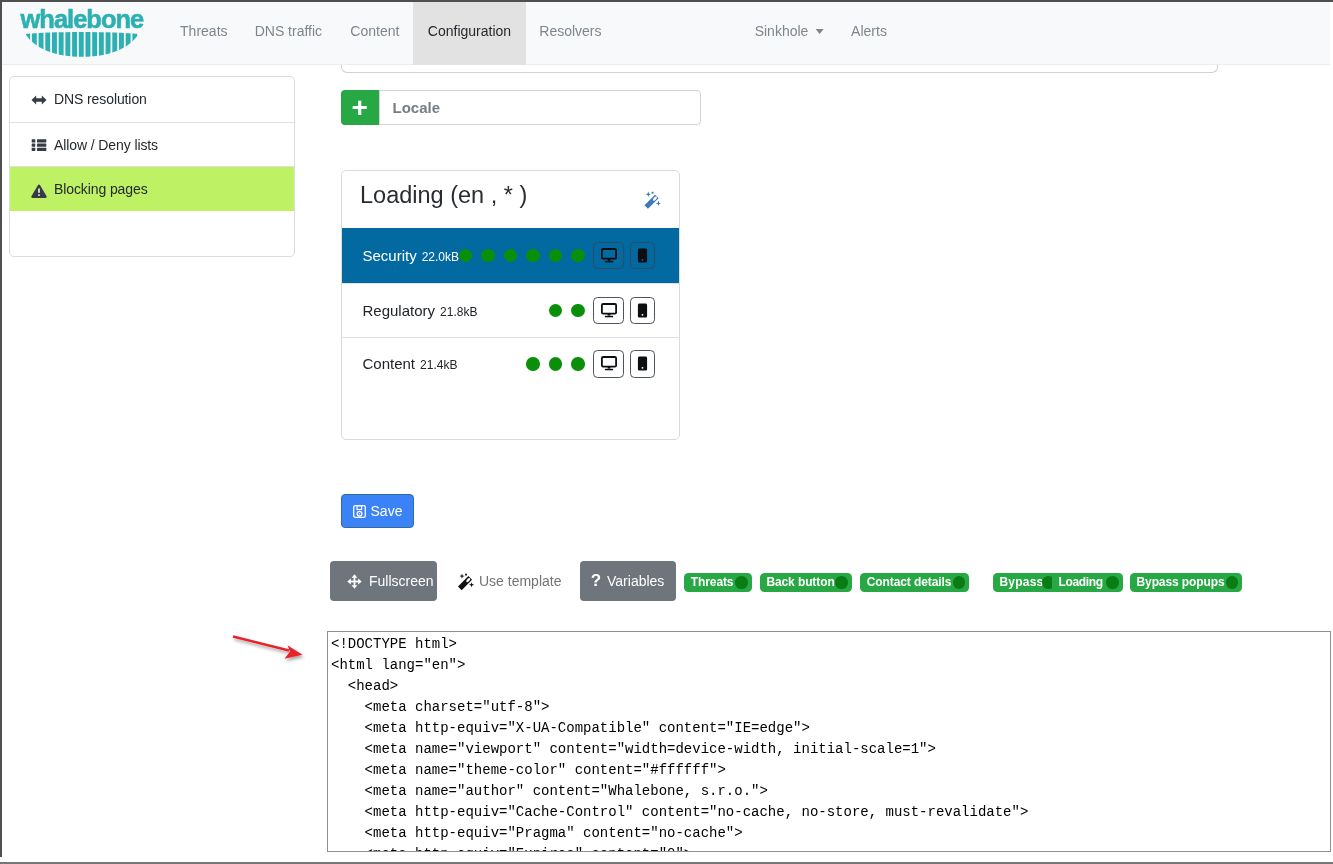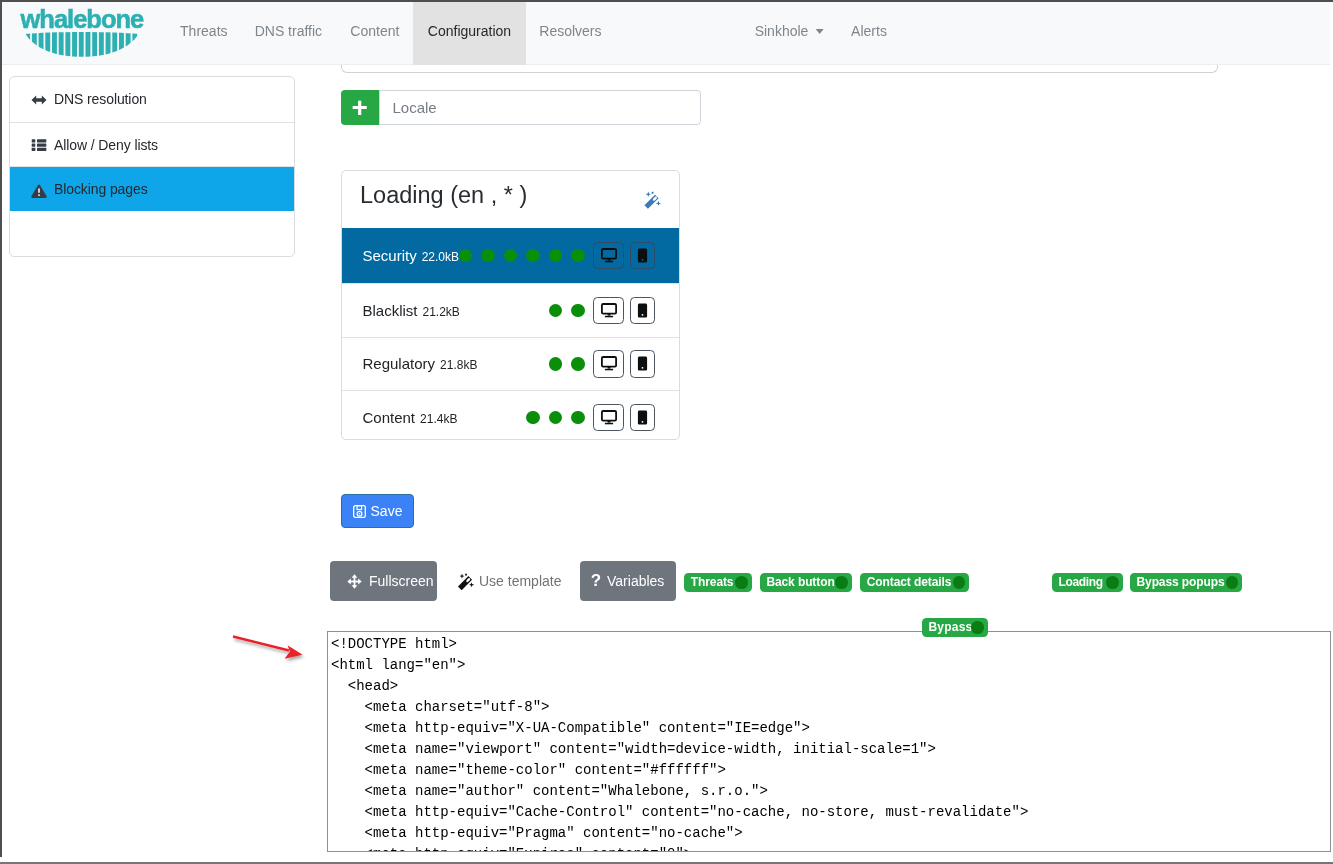--- a/index.html
+++ b/index.html
@@ -17,31 +17,31 @@
   #navbar { left:2px; top:2px; width:1328px; height:63px; background:#f8f9fa; border-bottom:1px solid #ededee; z-index:10; }
   .navlink { position:absolute; top:0; height:62px; line-height:59px; font-size:14px; color:#7e868d; text-align:center; white-space:nowrap; transform:translateX(-50%); }
   #nav-active { position:absolute; left:411px; top:0; width:113px; height:63px; background:#e2e2e2; }
   #nav-active span { display:block; text-align:center; line-height:59px; font-size:14px; color:#24292e; }
   .caret { display:inline-block; width:0; height:0; border-left:4.5px solid transparent; border-right:4.5px solid transparent; border-top:5px solid #7e868d; margin-left:7px; vertical-align:2px; }
 
   
   #sidebar { left:9px; top:76px; width:286px; height:180.5px; border:1px solid #dadde0; border-radius:5px; background:#fff; z-index:5; }
   .sideitem { position:relative; height:44.6px; border-top:1px solid #dfe2e5; }
   .sideitem:first-child { border-top:none; }
-  .sideitem.active { background:#0ea5e9;text-decoration:underline; }
+  .sideitem.active { background:#bef264;text-decoration:underline; }
   .sideitem svg { position:absolute; left:21px; top:14.5px; }
   .sideitem span { position:absolute; left:44px; top:0; line-height:44.75px; font-size:14px; letter-spacing:-0.1px; color:#24292e; }
 
   
   #topinput { left:341px; top:40px; width:877px; height:33px; border:1px solid #cdd3d9; border-top:none; border-radius:0 0 6px 6px; z-index:5; }
 
   
   #localebtn { left:341px; top:90px; width:37.5px; height:34.5px; background:#28a745; border-radius:4px 0 0 4px; z-index:5; color:#fff; text-align:center; }
   #localebtn span { font-size:28px; font-weight:bold; line-height:35px; }
-  #localeinput { left:378.5px; top:90px; width:322px; height:34.5px; border:1px solid #ced4da; border-radius:0 4px 4px 0; z-index:5; }
+  #localeinput { left:378.5px; top:90px; width:322px; height:34.5px; border:1px solid #ced4da; border-radius:0 4px 4px 0; z-index:5;font-weight:bold; }
   #localeinput span { position:absolute; left:13px; top:0; line-height:33px; font-size:15px; color:#767d84; }
 
   
   #card { left:340.5px; top:170px; width:339px; height:270px; border:1px solid #d9dcdf; border-radius:5px; background:#fff; z-index:5; overflow:hidden; }
   #card-h { position:relative; height:57px; }
   #card-h .title { position:absolute; left:18.5px; top:11px; font-size:23.5px; color:#292d32; }
   #card-h svg { position:absolute; right:17px; top:19px; }
   .crow { position:relative; height:53.5px; border-top:1px solid #dee2e6; }
   .crow.blue { height:55px; background:#0369a1; border-top:none; }
   .crow .lbl { position:absolute; left:21px; top:0; height:100%; display:flex; align-items:center; font-size:15px; color:#212529; }
@@ -178,37 +178,20 @@
             <rect x="3.9" y="12.8" width="8.2" height="1.5" fill="#0c0e10"></rect>
           </svg>
         </div>
       <div class="ibtn pho">
           <svg width="11" height="15" viewBox="0 0 11 15">
             <path fill-rule="evenodd" d="M2.5 0.4 H8.5 C9.4 0.4 10.1 1.1 10.1 2 V13 C10.1 13.9 9.4 14.6 8.5 14.6 H2.5 C1.6 14.6 0.9 13.9 0.9 13 V2 C0.9 1.1 1.6 0.4 2.5 0.4 Z M5.5 10.9 A0.95 0.95 0 1 0 5.5 12.8 A0.95 0.95 0 1 0 5.5 10.9 Z" fill="#0c0e10"></path>
           </svg>
         </div>
     </div>
     <div class="crow">
-      <div class="lbl">Blacklist<span class="sz">21.2kB</span></div>
-      <span class="dot" style="left:207px;"></span>
-      <span class="dot" style="left:229.5px;"></span>
-      <div class="ibtn mon">
-          <svg width="16" height="15" viewBox="0 0 16 15">
-            <rect x="0.9" y="1" width="14.2" height="9.6" rx="1.2" fill="none" stroke="#0c0e10" stroke-width="1.8"></rect>
-            <rect x="6.6" y="10.8" width="2.8" height="1.8" fill="#0c0e10"></rect>
-            <rect x="3.9" y="12.8" width="8.2" height="1.5" fill="#0c0e10"></rect>
-          </svg>
-        </div>
-      <div class="ibtn pho">
-          <svg width="11" height="15" viewBox="0 0 11 15">
-            <path fill-rule="evenodd" d="M2.5 0.4 H8.5 C9.4 0.4 10.1 1.1 10.1 2 V13 C10.1 13.9 9.4 14.6 8.5 14.6 H2.5 C1.6 14.6 0.9 13.9 0.9 13 V2 C0.9 1.1 1.6 0.4 2.5 0.4 Z M5.5 10.9 A0.95 0.95 0 1 0 5.5 12.8 A0.95 0.95 0 1 0 5.5 10.9 Z" fill="#0c0e10"></path>
-          </svg>
-        </div>
-    </div>
-    <div class="crow">
       <div class="lbl">Regulatory<span class="sz">21.8kB</span></div>
       <span class="dot" style="left:207px;"></span>
       <span class="dot" style="left:229.5px;"></span>
       <div class="ibtn mon">
           <svg width="16" height="15" viewBox="0 0 16 15">
             <rect x="0.9" y="1" width="14.2" height="9.6" rx="1.2" fill="none" stroke="#0c0e10" stroke-width="1.8"></rect>
             <rect x="6.6" y="10.8" width="2.8" height="1.8" fill="#0c0e10"></rect>
             <rect x="3.9" y="12.8" width="8.2" height="1.5" fill="#0c0e10"></rect>
           </svg>
         </div>
@@ -269,21 +252,21 @@
     </svg>
     <span>Use template</span>
     </div>
   <div id="variables" class="gbtn">
       <span class="q">?</span>
       <span>Variables</span>
     </div>
   <div class="pill" style="left:684.3px;width:67.4px;">Threats<i></i></div>
   <div class="pill" style="left:759.9px;width:91.8px;">Back button<i></i></div>
   <div class="pill" style="left:860.3px;width:109px;">Contact details<i></i></div>
-  <div class="pill" style="left:922px;width:65.9px;letter-spacing:0.2px;margin-top:45px;">Bypass<i></i></div>
+  <div class="pill" style="left:993px;width:65.9px;letter-spacing:0.2px;">Bypass<i></i></div>
   <div class="pill" style="left:1052px;width:70.5px;letter-spacing:-0.35px;">Loading<i></i></div>
   <div class="pill" style="left:1130px;width:112.3px;">Bypass popups<i></i></div>
 
   <div id="codebox" class="abs">
       <div id="codetext" class="abs">&lt;!DOCTYPE html&gt;
 &lt;html lang="en"&gt;
   &lt;head&gt;
     &lt;meta charset="utf-8"&gt;
     &lt;meta http-equiv="X-UA-Compatible" content="IE=edge"&gt;
     &lt;meta name="viewport" content="width=device-width, initial-scale=1"&gt;

